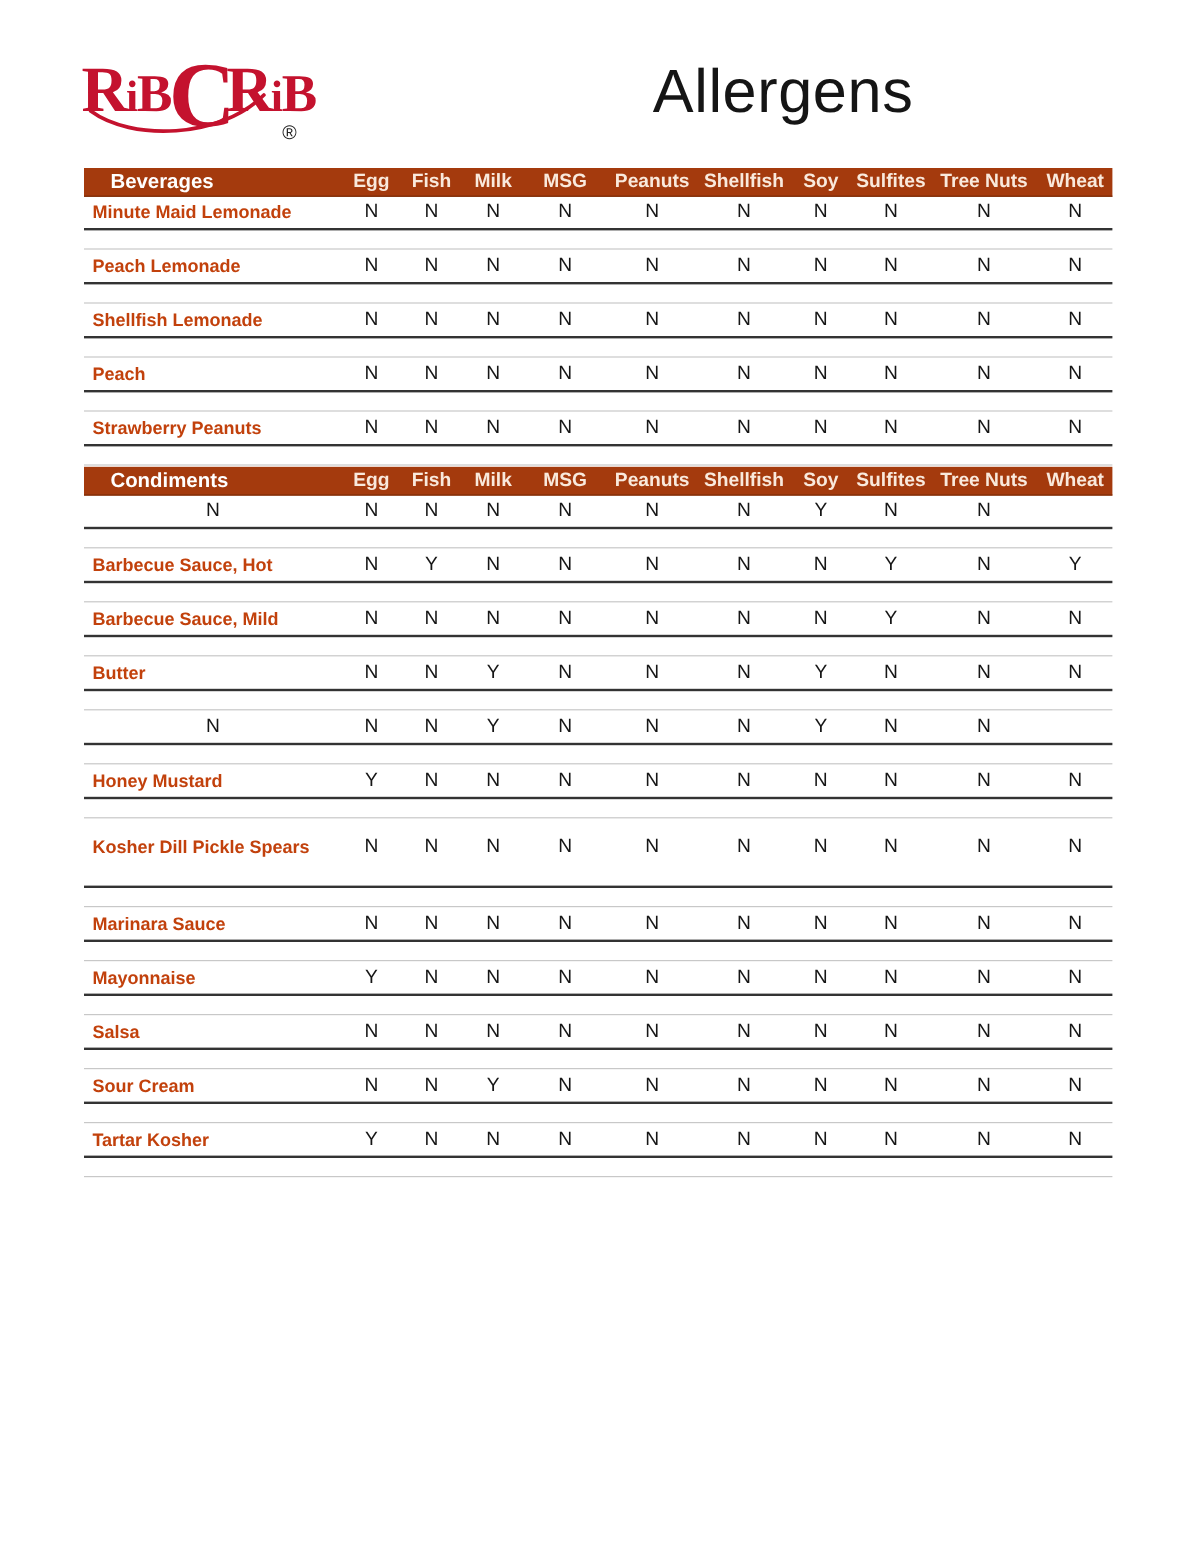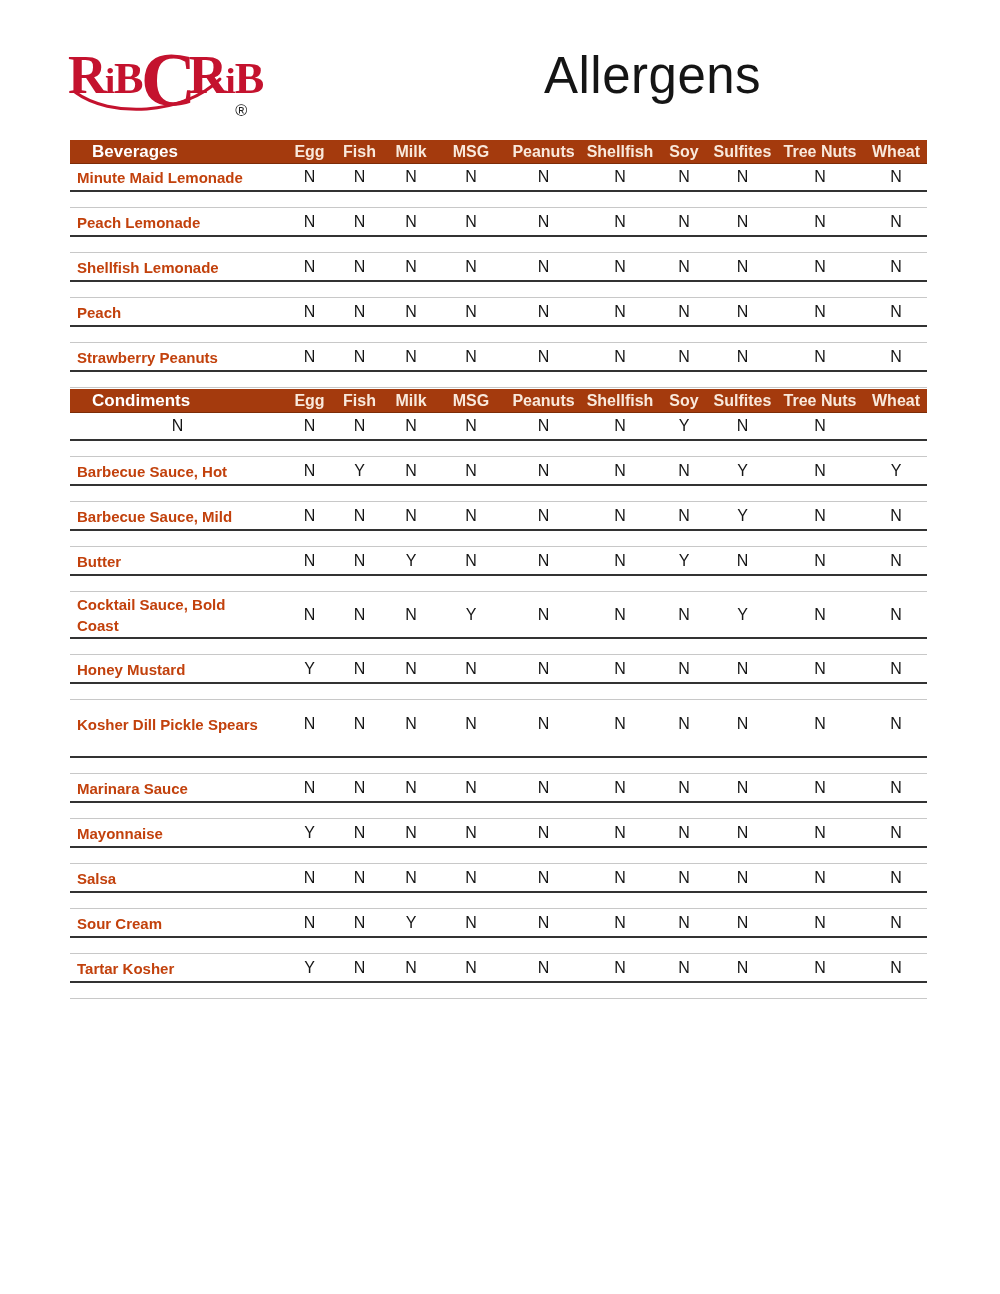--- a/index.html
+++ b/index.html
@@ -366,22 +366,20 @@
 
   <div class="val">N</div>
 
   <div class="val">N</div>
 
   <div class="val">N</div>
 </div>
   <div class="row-spacer"></div>
 
   <div class="data-row grid">
-    <div class="item-name">Cocktail Sauce, Bold
-Coast</div>
 
   <div class="val">N</div>
 
   <div class="val">N</div>
 
   <div class="val">N</div>
 
   <div class="val">Y</div>
 
   <div class="val">N</div>

